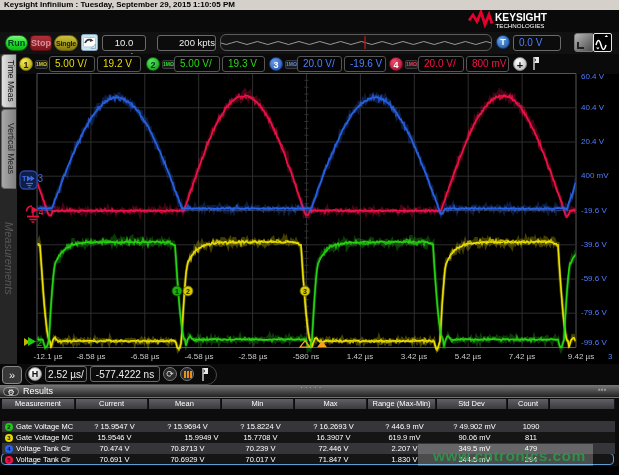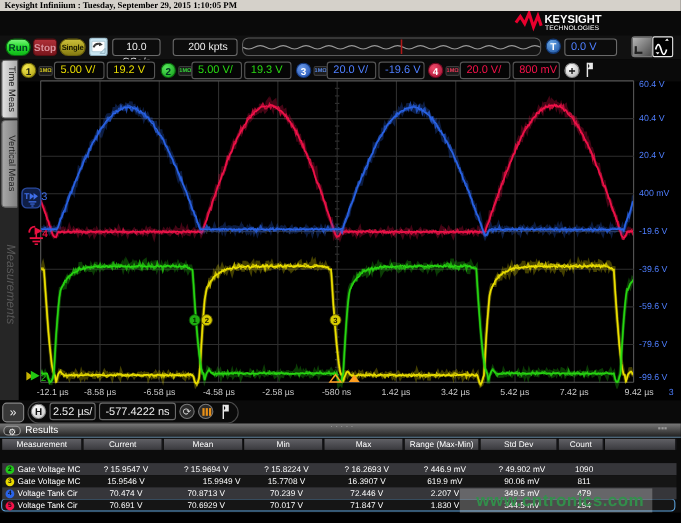--- a/index.html
+++ b/index.html
@@ -1,18 +1,18 @@
 <!DOCTYPE html>
 <html><head><meta charset="utf-8">
 <style>
 * {margin:0;padding:0;box-sizing:border-box}
 html,body {width:619px;height:475px;background:#000;overflow:hidden;font-family:"Liberation Sans",sans-serif;}
 #app {position:relative;width:619px;height:475px;background:#000}
 .titlebar {position:absolute;left:0;top:0;width:619px;height:10px;background:#d5d1ca;
- font-family:Liberation Serif, serif;font-size:8px;font-weight:bold;color:#000;line-height:10px;padding-left:4px}
+ font-family:Liberation Sans, sans-serif;font-size:8px;font-weight:bold;color:#000;line-height:10px;padding-left:4px}
 .logo {position:absolute;top:10px;left:0;width:619px;height:22px;background:#0a0a0a}
 .toolbar {position:absolute;top:32px;left:0;width:619px;height:22px;background:#111}
 .btn {position:absolute;top:2.5px;height:16px;border-radius:8px;font-size:9px;font-weight:bold;text-align:center;line-height:15px;color:#000}
 .box {position:absolute;top:2.5px;height:16px;background:#0c0c0c;border:1px solid #6a6a6a;border-radius:3px;color:#eee;font-size:9.5px;text-align:center;line-height:14px}
 .chanbar {position:absolute;top:54px;left:0;width:619px;height:20px;background:#0a0a0a}
 .cc {position:absolute;top:3px;width:14px;height:14px;border-radius:50%;font-size:9px;font-weight:bold;text-align:center;line-height:14px}
 .imp {position:absolute;top:6px;height:9px;width:13px;background:#1c1c1c;border:1px solid #3c3c3c;border-radius:2px;font-size:5px;line-height:7px;text-align:center;font-weight:bold}
 .cbox {position:absolute;top:2px;height:16px;background:#050505;border:1px solid #555;border-radius:3px;font-size:10px;line-height:14px;padding-left:5px}
 .sidebar {position:absolute;left:0;top:54px;width:17px;height:310px;background:#262626}
 .tab {position:absolute;left:1px;width:15px;border:1px solid #666;border-right:none;border-radius:4px 0 0 4px;
@@ -42,21 +42,21 @@
  <div class="btn" style="left:30px;width:22px;border-radius:4px;background:linear-gradient(#b03038,#7a161c);border:1px solid #5a0e12;color:#d8909a">Stop</div>
  <div class="btn" style="left:54px;width:24px;font-size:7px;letter-spacing:-0.2px;background:linear-gradient(#cabe3a 0%,#b0a424 45%,#857a12 100%);border:1px solid #6a600c;color:#1a1a00">Single</div>
  <svg width="17" height="17" viewBox="0 0 17 17" style="position:absolute;left:81px;top:2px">
   <rect x="0.5" y="0.5" width="16" height="16" rx="2" fill="#c8e6f2" stroke="#8aa8b8"></rect>
   <rect x="2.5" y="3.5" width="12" height="9.5" rx="1" fill="#fff" stroke="#b0ccd8"></rect>
   <path d="M4 9 Q 6 4.5 10.5 6.2" fill="none" stroke="#3a3a3a" stroke-width="1.7"></path>
   <path d="M9.5 4.5 l3 2.2 -3.6 1.4 z" fill="#3a3a3a"></path>
   <path d="M14.5 10 L10 14.5 L14.5 14.5 z" fill="#c8e6f2" stroke="#8aa8b8" stroke-width="0.8"></path>
  </svg>
  <div class="box" style="left:102px;width:44px">10.0 GSa/s</div>
- <div class="box" style="left:157px;width:59px;text-align:center;padding-left:5px">200 kpts</div>
+ <div class="box" style="left:157px;width:59px;text-align:right;padding-left:5px">200 kpts</div>
  <div style="position:absolute;left:220px;top:2px;width:272px;height:17px;border:1px solid #5c5c5c;border-radius:6px;background:#141414">
   <svg width="270" height="15" viewBox="0 0 270 15">
    <path d="M0 8 q 5.2 3 10.4 0 q 5.2 -3 10.4 0 q 5.2 3 10.4 0 q 5.2 -3 10.4 0 q 5.2 3 10.4 0 q 5.2 -3 10.4 0 q 5.2 3 10.4 0 q 5.2 -3 10.4 0 q 5.2 3 10.4 0 q 5.2 -3 10.4 0 q 5.2 3 10.4 0 q 5.2 -3 10.4 0 q 5.2 3 10.4 0 q 5.2 -3 10.4 0 q 5.2 3 10.4 0 q 5.2 -3 10.4 0 q 5.2 3 10.4 0 q 5.2 -3 10.4 0 q 5.2 3 10.4 0 q 5.2 -3 10.4 0 q 5.2 3 10.4 0 q 5.2 -3 10.4 0 q 5.2 3 10.4 0 q 5.2 -3 10.4 0 q 5.2 3 10.4 0 q 5.2 -3 10.4 0" fill="none" stroke="#9a9a9a" stroke-width="1"></path>
    <line x1="144" y1="1" x2="144" y2="14" stroke="#b01818" stroke-width="1.4"></line>
   </svg>
  </div>
  <div style="position:absolute;left:496px;top:3px;width:14px;height:14px;border-radius:50%;background:radial-gradient(circle at 35% 30%,#6aa8e8,#1a4f9e);border:1px solid #123a78;color:#fff;font-size:9px;font-weight:bold;text-align:center;line-height:13px">T</div>
  <div class="box" style="left:513px;width:48px;text-align:left;padding-left:5px;color:#4f7fff;font-size:10px">0.0 V</div>
  <div style="position:absolute;left:574px;top:1px;width:19px;height:19px;background:linear-gradient(135deg,#b8b8b8,#4a4a4a);border-radius:3px 0 0 3px;border:1px solid #777">
    <div style="position:absolute;left:2px;bottom:2px;width:7px;height:7px;border-left:2px solid #222;border-bottom:2px solid #222"></div>

